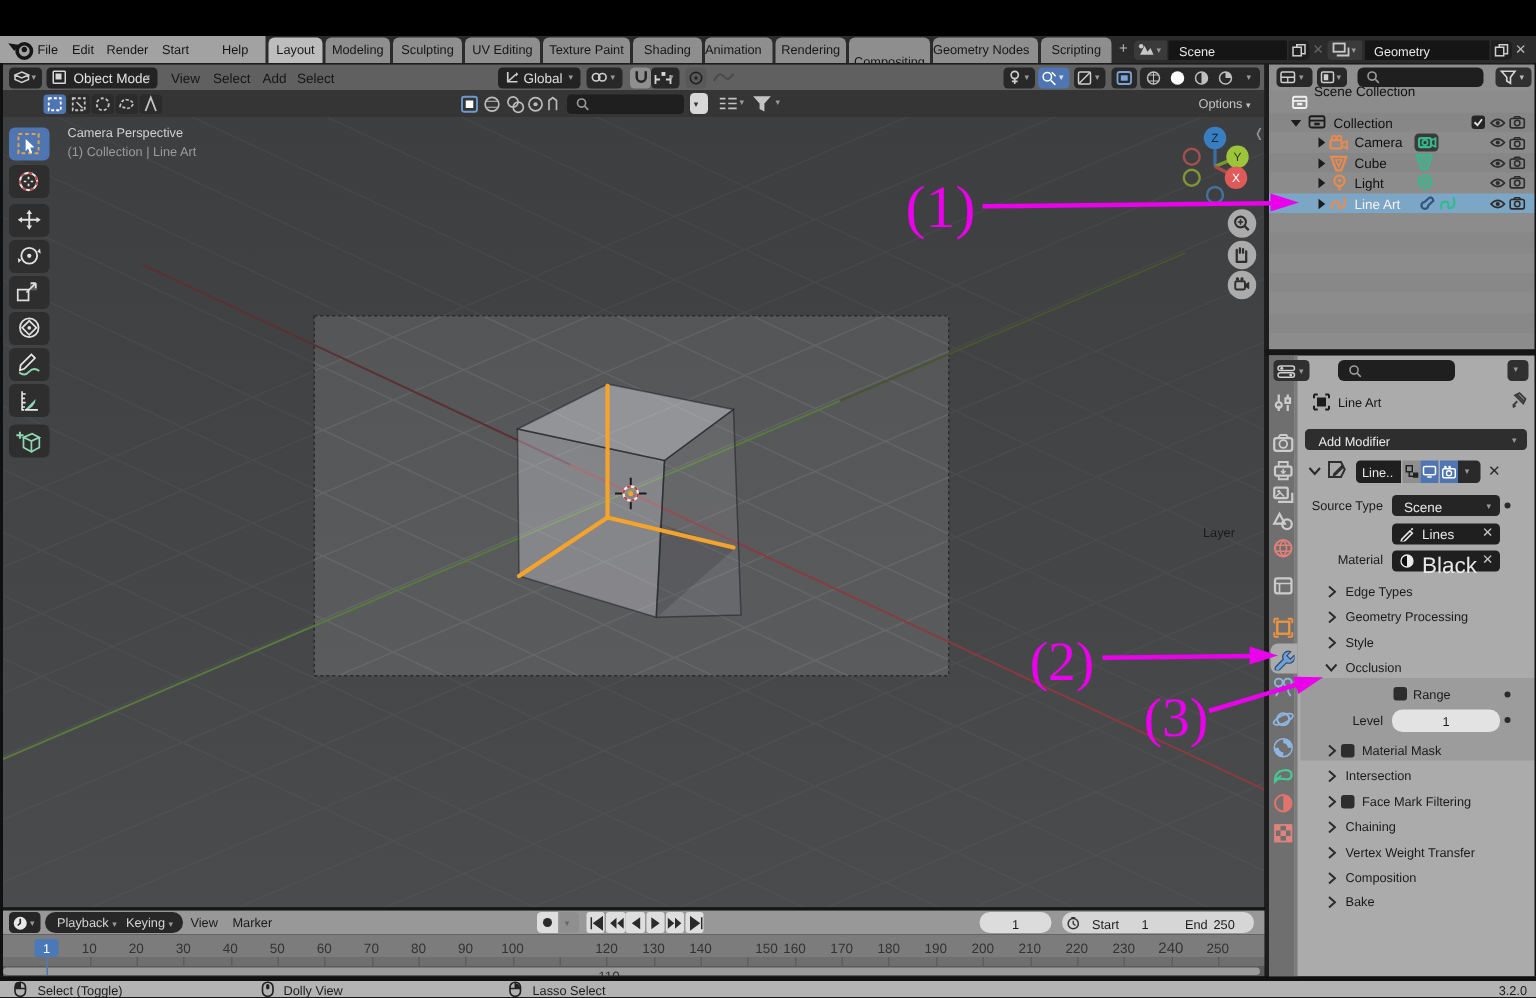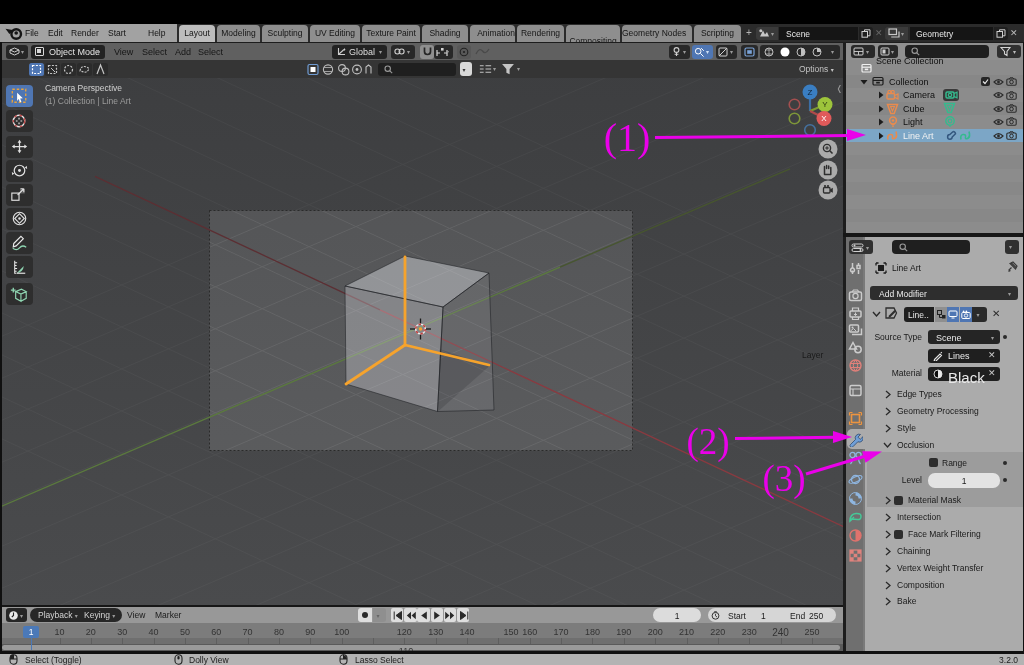--- a/index.html
+++ b/index.html
@@ -29,21 +29,21 @@
 <div class="abs txt" style="left:217px;top:28px;width:43px;text-align:center;font-size:8.5px;color:#161616;">Modeling</div>
 <div class="abs" style="left:262px;top:25px;width:46px;height:17px;background:#8e8e8e;border-radius:4px 4px 0 0;"></div>
 <div class="abs txt" style="left:262px;top:28px;width:46px;text-align:center;font-size:8.5px;color:#161616;">Sculpting</div>
 <div class="abs" style="left:310px;top:25px;width:50px;height:17px;background:#8e8e8e;border-radius:4px 4px 0 0;"></div>
 <div class="abs txt" style="left:310px;top:28px;width:50px;text-align:center;font-size:8.5px;color:#161616;">UV Editing</div>
 <div class="abs" style="left:362px;top:25px;width:58px;height:17px;background:#8e8e8e;border-radius:4px 4px 0 0;"></div>
 <div class="abs txt" style="left:362px;top:28px;width:58px;text-align:center;font-size:8.5px;color:#161616;">Texture Paint</div>
 <div class="abs" style="left:422px;top:25px;width:46px;height:17px;background:#8e8e8e;border-radius:4px 4px 0 0;"></div>
 <div class="abs txt" style="left:422px;top:28px;width:46px;text-align:center;font-size:8.5px;color:#161616;">Shading</div>
 <div class="abs" style="left:470px;top:25px;width:45px;height:17px;background:#8e8e8e;border-radius:4px 4px 0 0;"></div>
-<div class="abs txt" style="left:470px;top:28px;width:45px;text-align:right;font-size:8.5px;color:#161616;">Animation</div>
+<div class="abs txt" style="left:470px;top:28px;width:45px;text-align:left;font-size:8.5px;color:#161616;">Animation</div>
 <div class="abs" style="left:517px;top:25px;width:47px;height:17px;background:#8e8e8e;border-radius:4px 4px 0 0;"></div>
 <div class="abs txt" style="left:517px;top:28px;width:47px;text-align:center;font-size:8.5px;color:#161616;">Rendering</div>
 <div class="abs" style="left:566px;top:25px;width:54px;height:17px;background:#8e8e8e;border-radius:4px 4px 0 0;"></div>
 <div class="abs txt" style="left:566px;top:36px;width:54px;text-align:center;font-size:8.5px;color:#161616;">Compositing</div>
 <div class="abs" style="left:622px;top:25px;width:70px;height:17px;background:#8e8e8e;border-radius:4px 4px 0 0;"></div>
 <div class="abs txt" style="left:622px;top:28px;width:48px;text-align:center;font-size:8.5px;color:#161616;">Geometry Nodes</div>
 <div class="abs" style="left:694px;top:25px;width:47px;height:17px;background:#8e8e8e;border-radius:4px 4px 0 0;"></div>
 <div class="abs txt" style="left:694px;top:28px;width:47px;text-align:center;font-size:8.5px;color:#161616;">Scripting</div>
 <div class="abs txt" style="left:746px;top:27px;font-size:10px;color:#b5b5b5;">+</div>
 <div class="abs" style="left:756px;top:26.5px;width:22px;height:13px;background:#3a3a3a;border-radius:3px 0 0 3px;"></div>

